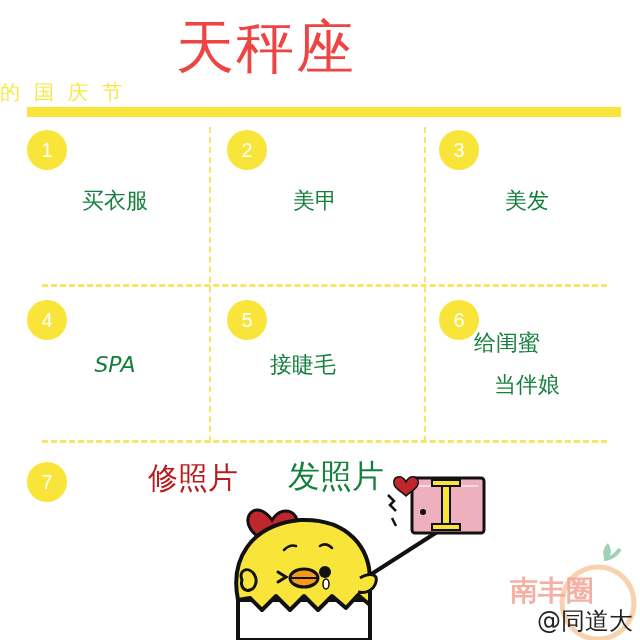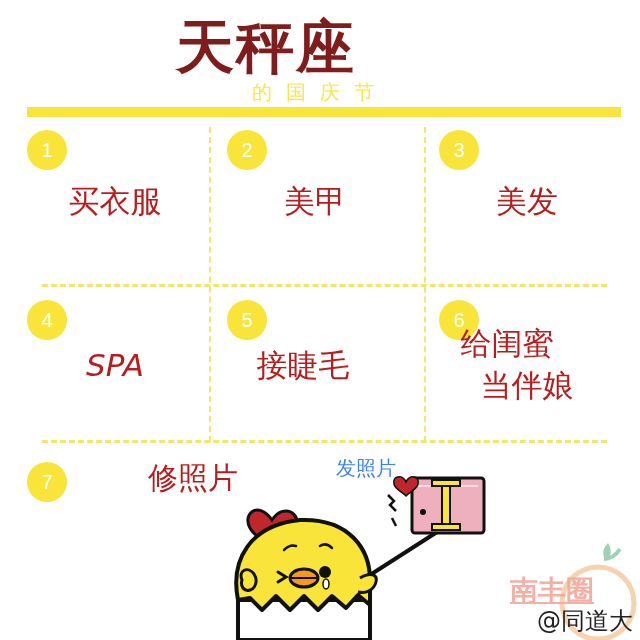--- a/index.html
+++ b/index.html
@@ -1,32 +1,32 @@
 <!DOCTYPE html>
 <html><head>
 <meta charset="utf-8">
 <style>
   html, body { margin: 0; padding: 0; background: #ffffff; }
   body { width: 640px; height: 640px; position: relative; overflow: hidden;
          font-family: "DejaVu Sans", "Liberation Sans", sans-serif; }
   .title { position: absolute; left: 0; width: 532px; top: 14px; text-align: center;
-           font-size: 58px; font-weight: bold; color: #7f1d1d; letter-spacing: 2px; line-height: 66px; }
-  .subtitle { position: absolute; left: 0; width: 640px; top: 80px; text-align: center;
+           font-size: 58px; font-weight: normal; color: #ef4444; letter-spacing: 2px; line-height: 66px; }
+  .subtitle { position: absolute; left: 0; width: 640px; top: 80px; 
               font-size: 20px; color: #f7e84a; letter-spacing: 14px; line-height: 24px; }
   .topbar { position: absolute; left: 27px; top: 107px; width: 594px; height: 10px; background: #f9e53a; }
   .vline { position: absolute; width: 0; border-left: 2px dashed #f5e66a; }
   .hline { position: absolute; height: 0; border-top: 3px dashed #f5e66a; }
   .badge { position: absolute; width: 40px; height: 40px; border-radius: 50%;
            background: #f9e53a; color: #fff; font-size: 20px; text-align: center; line-height: 40px;
            font-family: "Liberation Sans", sans-serif; }
-  .cell-text { position: absolute; font-size: 31px; color: #b91c1c; text-align: center; line-height: 38px; }
+  .cell-text { position: absolute; font-size: 22px; color: #15803d; text-align: center; line-height: 38px; }
   .caption-black { position: absolute; left: 148px; top: 458px; font-size: 30px; color: #b91c1c; }
-  .caption-yellow { position: absolute; left: 288px; top: 455px; font-size: 20px; color: #3b82f6; margin-left: 48px; }
+  .caption-yellow { position: absolute; left: 288px; top: 455px; font-size: 32px; color: #15803d; }
   .watermark-cn { position: absolute; left: 510px; top: 572px; font-size: 28px; color: #f3a89a;
-                  font-weight: bold; opacity: 0.9; text-decoration: underline; }
+                  font-weight: bold; opacity: 0.9; }
   .watermark-user { position: absolute; left: 513px; top: 605px; font-size: 24px; color: #222; margin-left: 24px; }
   .chick { position: absolute; left: 220px; top: 450px; width: 280px; height: 190px; }
   .logo { position: absolute; left: 548px; top: 535px; width: 92px; height: 105px; }
 </style>
 </head>
 <body>
 
 <div class="title">天秤座</div>
 <div class="subtitle">的国庆节</div>
 <div class="topbar"></div>

